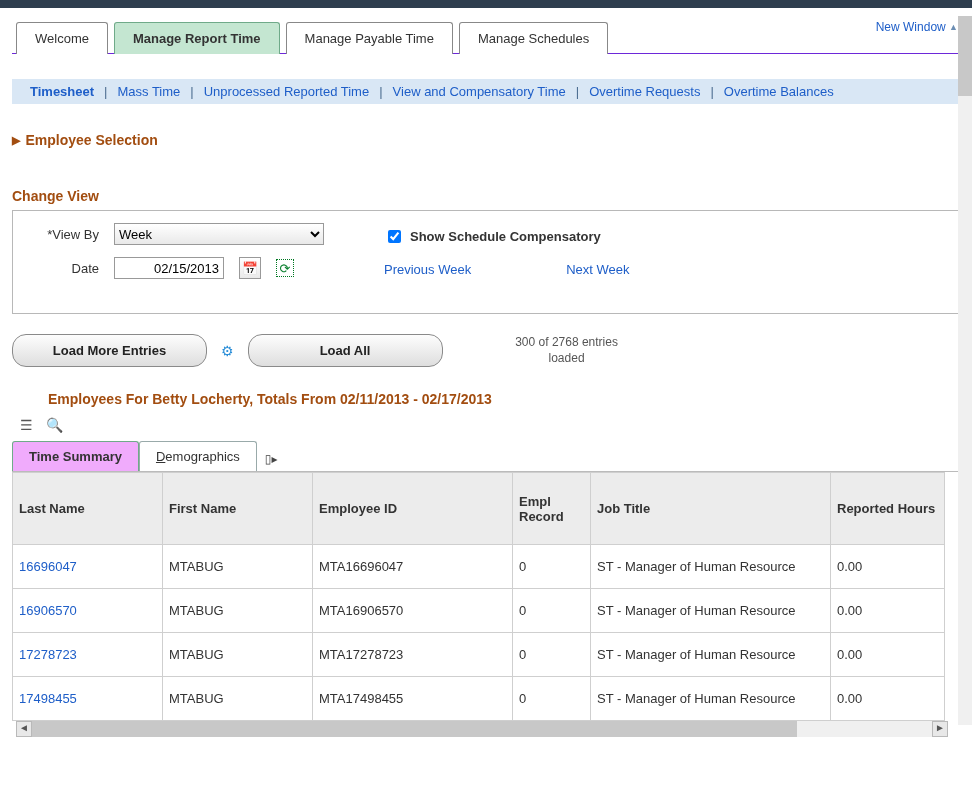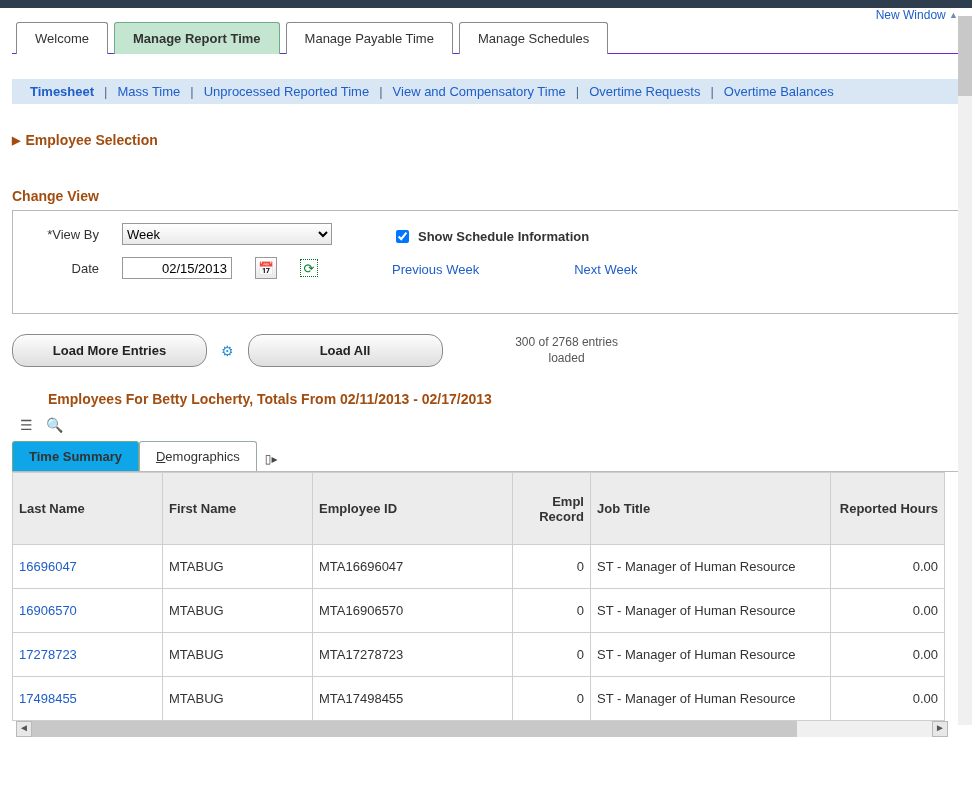--- a/index.html
+++ b/index.html
@@ -1,18 +1,18 @@
 <!DOCTYPE html>
 <html><head>
 <meta charset="utf-8">
 <style>
 * { box-sizing: border-box; }
 body { margin:0; font-family: Arial, Helvetica, sans-serif; font-size:13px; color:#333; background:#fff; }
 .frame { border-top:8px solid #2e3e4e; width:972px; position:relative; }
-.new-window { position:absolute; top:0; right:14px; color:#1e5ec8; font-size:12px; }
+.new-window { position:absolute; top:12px; right:14px; color:#1e5ec8; font-size:12px; }
 .new-window .tri { color:#6b8db3; font-size:9px; vertical-align:1px;}
 .content { padding: 10px 12px 8px 12px; }
 .scroll-y { position:absolute; right:0; top:8px; bottom:20px; width:14px; background:#f0f0f0; }
 .scroll-y .thumb { background:#c8c8c8; width:100%; height:80px; position:absolute; top:0; }
 .scroll-x-bar { height:16px; background:#f0f0f0; width:932px; position:relative; margin-left:4px; }
 .scroll-x-bar .btn { position:absolute; top:0; width:16px; height:16px; background:#e8e8e8; border:1px solid #b9b9b9; text-align:center; line-height:12px; font-size:10px; color:#555;}
 .scroll-x-bar .btn.left{left:0;}
 .scroll-x-bar .btn.right{right:0;}
 .scroll-x-bar .track{position:absolute; left:16px; right:16px; top:0; height:100%;}
 .scroll-x-bar .thumb{position:absolute; left:0; width:85%; height:100%; background:#c8c8c8;}
@@ -30,47 +30,47 @@
 .subnav .sep { color:#4c6c90; }
 
 
 .sect-title { color:#a24d10; font-weight:bold; font-size:14px; margin-top:28px; display:flex; align-items:center; gap:5px; }
 .sect-title .caret { font-size:11px; }
 .sect-title2 { color:#a24d10; font-weight:bold; font-size:14px; margin-top:40px; }
 .employees-heading { color:#a24d10; font-weight:bold; font-size:14px; margin-top:24px;padding-left:36px; }
 
 
 .cvbox { border:1px solid #b8b8b8; margin-top:6px; padding:12px 16px 22px 16px; display:flex; gap:60px; }
-.frow { display:flex; align-items:center; gap:23px; margin-bottom:12px; }
+.frow { display:flex; align-items:center; gap:15px; margin-bottom:12px; }
 .flabel { width:70px; text-align:right; font-size:13px; color:#333; }
 select.viewby { width:210px; height:22px; border:1px solid #999; background:linear-gradient(#fff,#e9e9e9); font-size:13px; }
 input.dateinp { width:110px; height:22px; border:1px solid #999; padding:2px 4px; font-size:13px;text-align:right; }
 .calbtn { width:22px; height:22px; border:1px solid #999; background:linear-gradient(#fff,#e9e9e9); display:inline-flex; align-items:center; justify-content:center;}
 .refreshbtn { width:18px; height:18px; border:1px dotted #072;  display:inline-flex; align-items:center; justify-content:center; color:#0a7f2e; font-size:13px; }
 .cvright { margin-top:4px; }
 .cvright .row1 { display:flex; align-items:center; gap:6px; font-weight:bold; color:#333; margin-bottom:16px;}
 .cvright .row2 { display:flex; gap:95px; }
 .link { color:#1e5ec8; }
 
 
 .btnrow { display:flex; align-items:center; gap:14px; margin-top:20px; }
 button.gbtn { border:1px solid #8a8a8a; border-radius:14px; background:linear-gradient(#fdfdfd,#dedede); padding:8px 0; width:195px; font-weight:bold; font-size:13px; color:#222; }
 .gear { color:#2a8ed8; font-size:14px; }
 .loaded-text { color:#555; text-align:center; font-size:12px; margin-left:40px; width:140px; line-height:1.3; }
 
 
 .gridtools { display:flex; gap:14px; margin-top:10px; font-size:14px; color:#555; padding-left:8px; }
 .gridtabs { display:flex; align-items:flex-end; gap:0; border-bottom:1px solid #bbb; margin-top:8px; }
 .gtab { border:1px solid #9aa; border-bottom:none; border-radius:3px 3px 0 0; padding:7px 16px; background:#fff; font-size:13px; }
-.gtab.active { background:#0ea5e9; font-weight:bold; border-color:#6faa89; }
+.gtab.active { background:#f0abfc; font-weight:bold; border-color:#6faa89; }
 .gtab-expand { padding:5px 8px; font-size:12px; color:#444; }
 
 table.grid { border-collapse:collapse; width:932px; table-layout:fixed; }
 table.grid th { background:#ececec; border:1px solid #cfcfcf; font-weight:bold; font-size:13px; color:#333; padding:10px 6px; text-align:left; height:72px; vertical-align:middle;}
-table.grid th.right, table.grid td.right { text-align:right; }
+table.grid th.right, table.grid td.right { text-align:left; }
 table.grid td { border:1px solid #cfcfcf; padding:14px 6px; font-size:13px; vertical-align:middle; }
 table.grid td .link { color:#1e5ec8; }
 
 </style>
 </head>
 <body>
 
 <div class="frame">
   <div class="scroll-y">
       <div class="thumb"></div>
@@ -132,21 +132,21 @@
               <span>📅</span>
             </span>
           <span class="refreshbtn">
               <span>⟳</span>
             </span>
         </div>
       </div>
       <div class="cvright">
         <div class="row1">
           <input type="checkbox" checked="" style="">
-          <span>Show Schedule Information</span>
+          <span>Show Schedule Compensatory</span>
         </div>
         <div class="row2">
           <span class="link">Previous Week</span>
           <span class="link">Next Week</span>
         </div>
       </div>
     </div>
 
     <div class="btnrow">
       <button class="gbtn"><span>Load More Entries</span></button>

